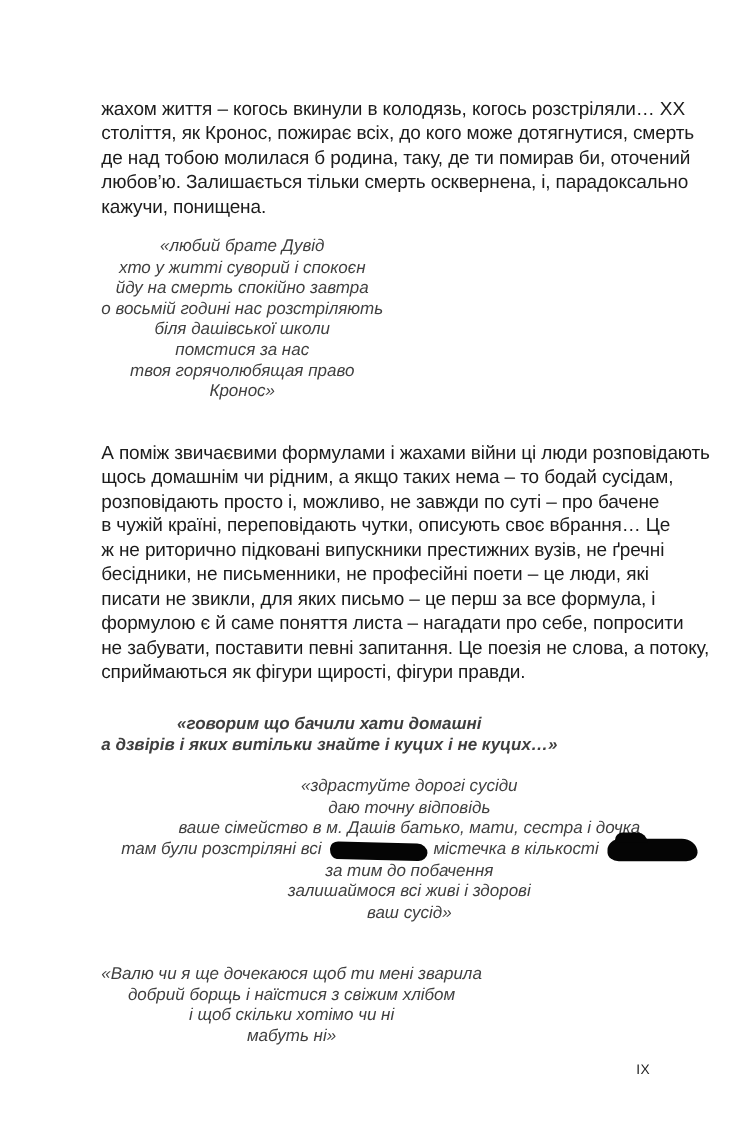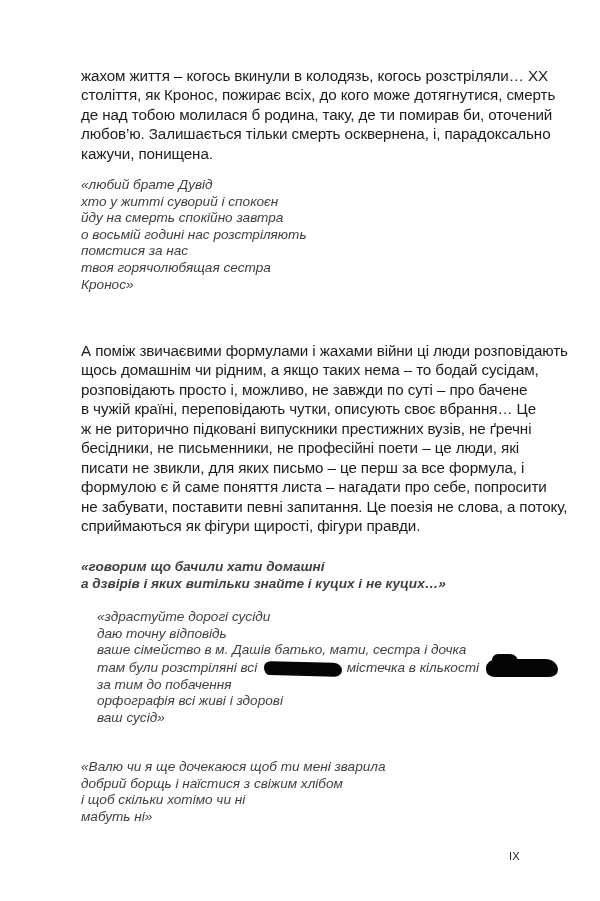--- a/index.html
+++ b/index.html
@@ -11,21 +11,21 @@
       width: 600px;
       height: 901px;
       position: relative;
       overflow: hidden;
       font-family: "Liberation Sans", "DejaVu Sans", sans-serif;
       color: #1c1c1c;
     }
     .page {
       position: absolute;
       left: 81px;
-      top: 0;
+      top: 12px;
       width: 438px;
       height: 793px;
     }
     .para {
       position: absolute;
       left: 0;
       width: 438px;
       font-size: 15.2px;
       line-height: 19.45px;
       text-align: justify;
@@ -49,20 +49,21 @@
       font-style: italic;
       font-size: 13.6px;
       line-height: 16.6px;
       color: #3f3f3f;
       margin: 0;
     }
     .poem .ln {
       display: block;
       white-space: nowrap;
       position: relative;
+      text-align: center;
     }
     .redact {
       display: inline-block;
       background: #050505;
       vertical-align: middle;
       position: relative;
     }
     .redact-1 {
       width: 78px;
       height: 14px;
@@ -108,22 +109,23 @@
     <span class="ln">де над тобою молилася б родина, таку, де ти помирав би, оточений</span>
     <span class="ln">любов’ю. Залишається тільки смерть осквернена, і, парадоксально</span>
     <span class="ln last">кажучи, понищена.</span>
   </div>
 
   <div class="poem" style="top:177px;">
     <span class="ln">«любий брате Дувід</span>
     <span class="ln">хто у житті суворий і спокоєн</span>
     <span class="ln">йду на смерть спокійно завтра</span>
     <span class="ln">о восьмій годині нас розстріляють</span>
+    <span class="ln">біля дашівської школи</span>
     <span class="ln">помстися за нас</span>
-    <span class="ln">твоя горячолюбящая сестра</span>
+    <span class="ln">твоя горячолюбящая право</span>
     <span class="ln">Кронос»</span>
   </div>
 
   <div class="para" style="top:341px;">
     <span class="ln">А поміж звичаєвими формулами і жахами війни ці люди розповідають</span>
     <span class="ln">щось домашнім чи рідним, а якщо таких нема – то бодай сусідам,</span>
     <span class="ln">розповідають просто і, можливо, не завжди по суті – про бачене</span>
     <span class="ln">в чужій країні, переповідають чутки, описують своє вбрання… Це</span>
     <span class="ln">ж не риторично підковані випускники престижних вузів, не ґречні</span>
     <span class="ln">бесідники, не письменники, не професійні поети – це люди, які</span>
@@ -142,21 +144,21 @@
     <span class="ln">«здрастуйте дорогі сусіди</span>
     <span class="ln">даю точну відповідь</span>
     <span class="ln">ваше сімейство в м. Дашів батько, мати, сестра і дочка</span>
     <span class="ln">
       <span>там були розстріляні всі</span>
       <span class="redact redact-1"></span>
       <span>містечка в кількості</span>
       <span class="redact redact-2"></span>
     </span>
     <span class="ln">за тим до побачення</span>
-    <span class="ln">орфографія всі живі і здорові</span>
+    <span class="ln">залишаймося всі живі і здорові</span>
     <span class="ln">ваш сусід»</span>
   </div>
 
   <div class="poem" style="top:759px;">
     <span class="ln">«Валю чи я ще дочекаюся щоб ти мені зварила</span>
     <span class="ln">добрий борщь і наїстися з свіжим хлібом</span>
     <span class="ln">і щоб скільки хотімо чи ні</span>
     <span class="ln">мабуть ні»</span>
   </div>
 

